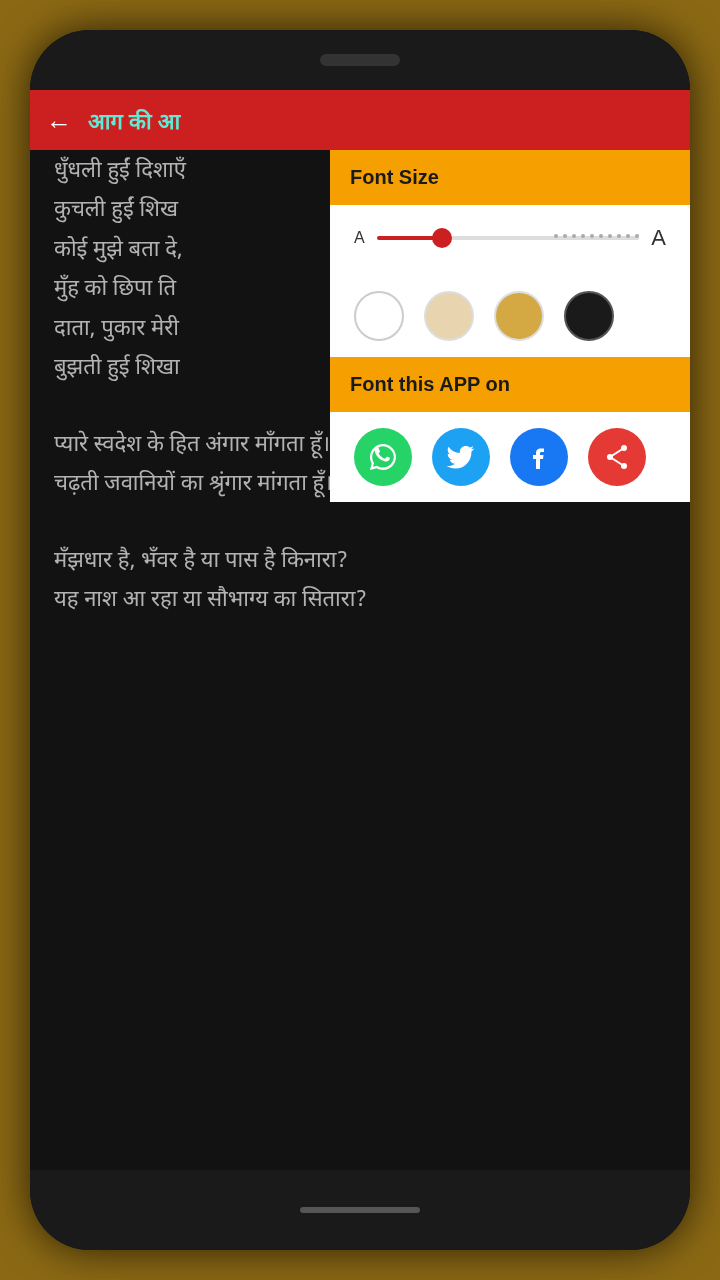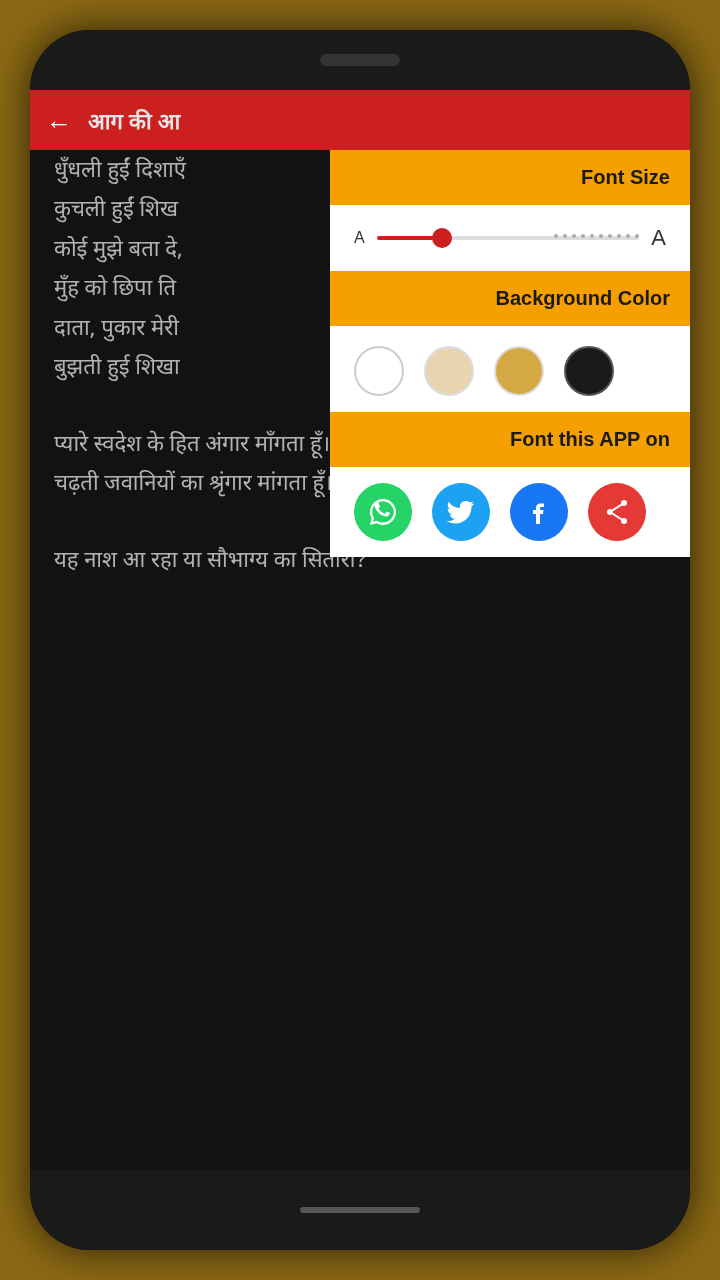--- a/index.html
+++ b/index.html
@@ -65,21 +65,21 @@
       padding: 0 16px;
       gap: 16px;
       flex-shrink: 0;
     }
     .back-arrow {
       color: white;
       font-size: 26px;
       cursor: pointer;
     }
     .toolbar-title {
-      color: #e5e5e5;
+      color: #5eead4;
       font-size: 22px;
       font-weight: 600;
     }
 
     
     .content-area {
       width: 100%;
       height: calc(100% - 60px);
       background: #1a1a1a;
       position: relative;
@@ -115,21 +115,20 @@
       z-index: 10;
       border-radius: 0 0 0 8px;
     }
 
     .section-header {
       background: #f5a000;
       padding: 16px 20px;
       font-size: 20px;
       font-weight: 600;
       color: #1a1a1a;
-      text-align: right;
     }
 
     
     .font-size-section {
       padding: 20px 24px;
       background: white;
     }
     .slider-row {
       display: flex;
       align-items: center;
@@ -276,20 +275,21 @@
         <span class="poem-line">धुँधली हुईं दिशाएँ</span>
         <span class="poem-line">कुचली हुईं शिख</span>
         <span class="poem-line">कोई मुझे बता दे,</span>
         <span class="poem-line">मुँह को छिपा ति</span>
         <span class="poem-line">दाता, पुकार मेरी</span>
         <span class="poem-line">बुझती हुई शिखा</span>
         <br>
         <span class="poem-line">प्यारे स्वदेश के हित अंगार माँगता हूँ।</span>
         <span class="poem-line">चढ़ती जवानियों का श्रृंगार मांगता हूँ।</span>
         <br>
+        <span class="poem-line">मँझधार है, भँवर है या पास है किनारा?</span>
         <span class="poem-line">यह नाश आ रहा या सौभाग्य का सितारा?</span>
       </div>
 
       <div class="popup-overlay"></div>
 
       <div class="settings-panel">
 
         <div class="section-header">Font Size</div>
 
         <div class="font-size-section">
@@ -308,21 +308,20 @@
                 <span class="dot"></span>
                 <span class="dot"></span>
                 <span class="dot"></span>
                 <span class="dot"></span>
               </div>
             </div>
             <span class="slider-label-large">A</span>
           </div>
         </div>
 
-        <div class="section-header">Background Color</div>
 
         <div class="bg-color-section">
           <div class="color-options">
             <div class="color-circle color-white"></div>
             <div class="color-circle color-cream"></div>
             <div class="color-circle color-tan"></div>
             <div class="color-circle color-black"></div>
           </div>
         </div>
 

